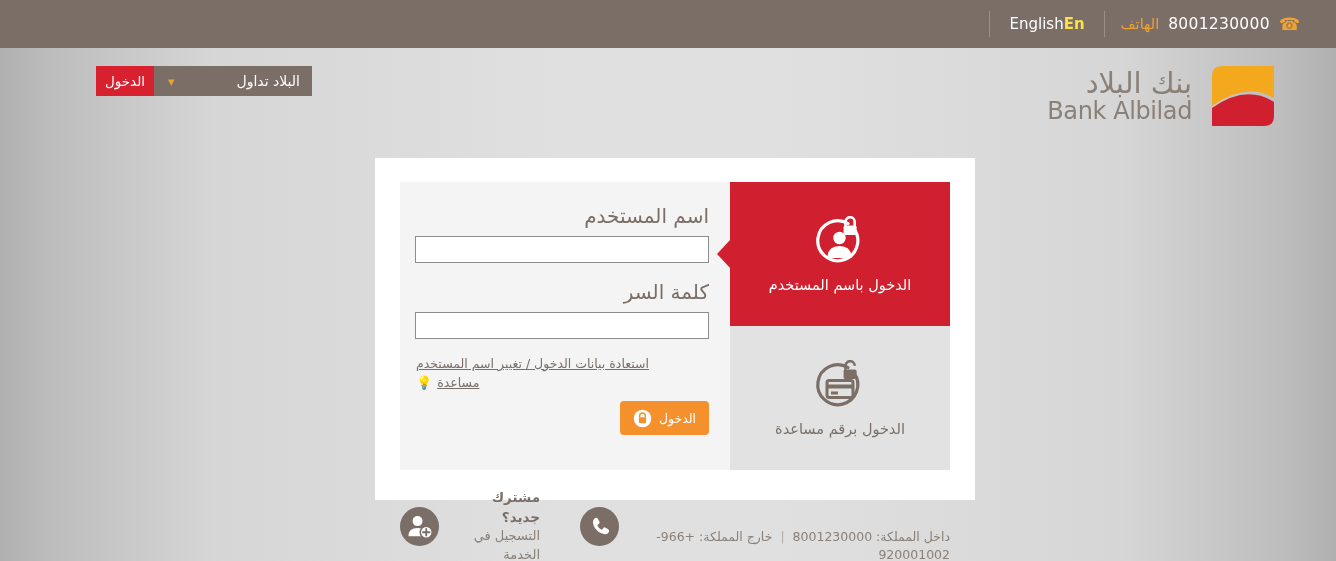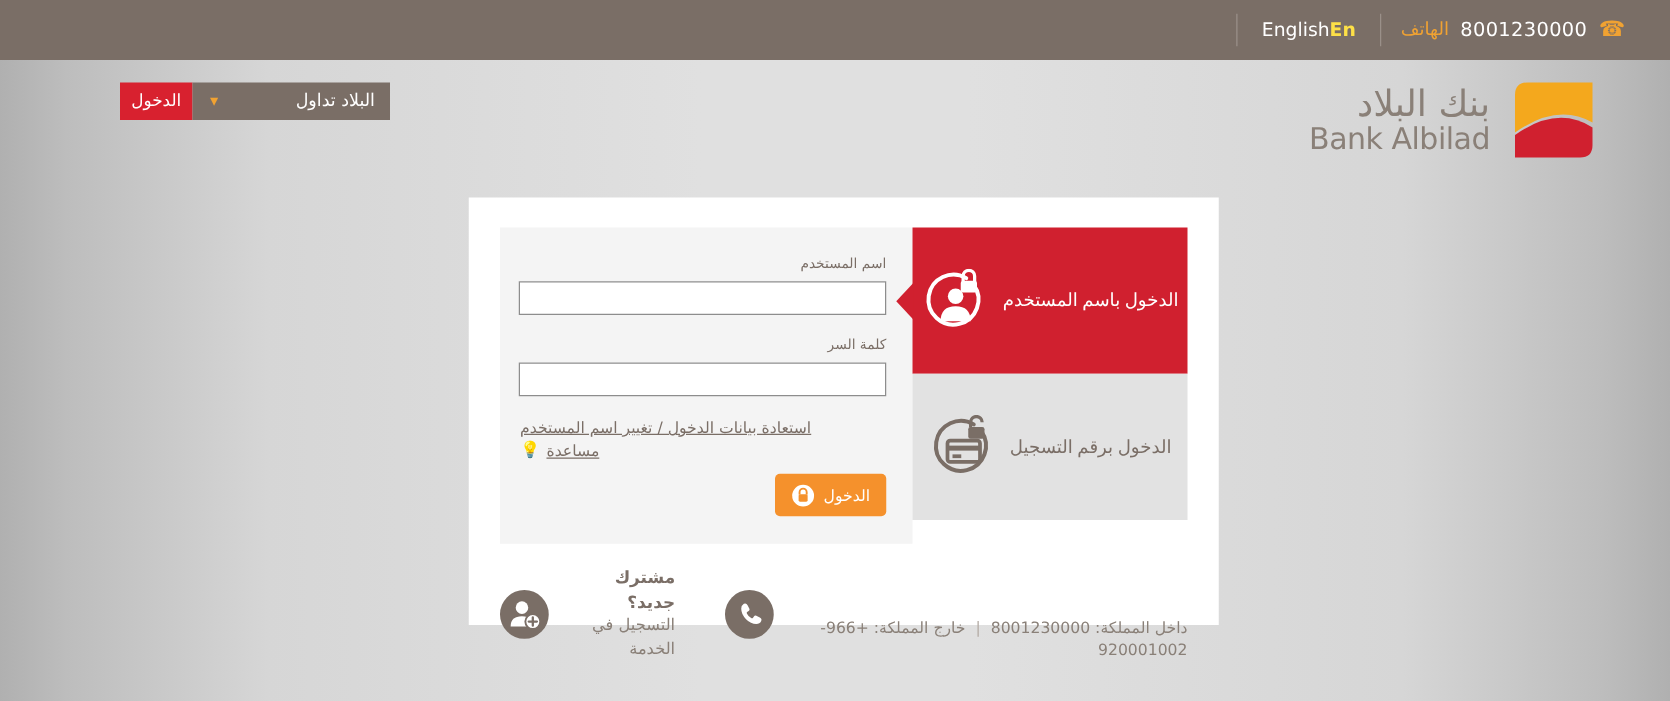--- a/index.html
+++ b/index.html
@@ -108,28 +108,28 @@
     height: 342px;
     background: #ffffff;
   }
   .card-body {
     display: flex;
     flex-direction: row-reverse;
     padding: 24px 25px 0 25px;
   }
   .tabs { width: 220px; flex: none; }
   .tab {
-    height: 117px;
-    display: flex;
+    height: 144px;
+    display: flex;
+    flex-direction: column;
     align-items: center;
     justify-content: center;
     gap: 9px;
     cursor: pointer;
     position: relative;
-    font-family: Liberation Serif, serif;
   }
   .tab.active { background: #d0202f; color: #ffffff; }
   .tab.inactive { background: #e2e2e2; color: #7a6e66; }
   .tab-label { font-size: 14.5px; direction: rtl; }
   .tab-notch {
     position: absolute;
     left: -13px;
     top: 50%;
     transform: translateY(-50%);
     width: 0; height: 0;
@@ -141,21 +141,21 @@
   
   .formpanel {
     flex: 1;
     background: #f4f4f4;
     padding: 22px 21px 22px 15px;
     direction: rtl;
     min-height: 234px;
   }
   .field-label {
     color: #7a6e66;
-    font-size: 11px;
+    font-size: 20px;
     text-align: right;
     margin-bottom: 8px;
   }
   .field-input {
     width: 100%;
     height: 27px;
     border: 1px solid #8d8d8d;
     background: #ffffff;
     font-family: inherit;
     font-size: 13px;
@@ -281,21 +281,21 @@
 
       <div class="tab inactive">
         <svg width="56" height="52" viewBox="0 0 56 52">
           <path d="M42 13 A20 20 0 1 1 36 7.5" fill="none" stroke="#7a6e66" stroke-width="3.2" stroke-linecap="round"></path>
           <path d="M33.5 10 v-4.2 a4.6 4.6 0 0 1 9.2 0" fill="none" stroke="#7a6e66" stroke-width="2.6"></path>
           <rect x="31.6" y="9.5" width="13" height="9.5" rx="1.8" fill="#7a6e66"></rect>
           <rect x="15" y="20.5" width="26" height="17" rx="2.2" fill="none" stroke="#7a6e66" stroke-width="3"></rect>
           <rect x="15" y="24.5" width="26" height="4" fill="#7a6e66"></rect>
           <rect x="19" y="31.5" width="7" height="3" fill="#7a6e66"></rect>
         </svg>
-        <div class="tab-label">الدخول برقم التسجيل</div>
+        <div class="tab-label">الدخول برقم مساعدة</div>
       </div>
 
     </div>
 
     <div class="formpanel">
       <div class="field-label">اسم المستخدم</div>
       <input class="field-input" type="text" placeholder="" style="">
 
       <div class="field-label">كلمة السر</div>
       <input class="field-input" type="password" placeholder="" style="">

